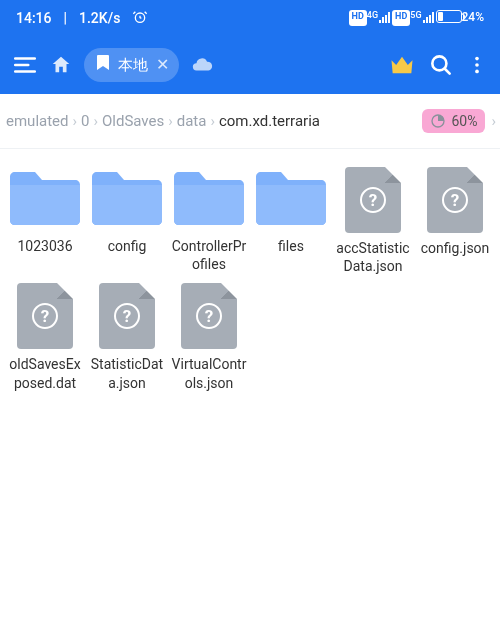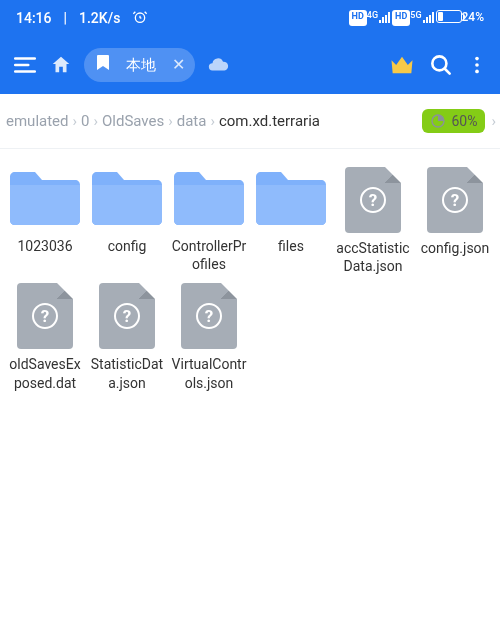--- a/index.html
+++ b/index.html
@@ -59,21 +59,21 @@
     gap: 12px;
   }
   .tb-icon { color: #fff; display: flex; align-items: center; justify-content: center; }
   .tab-pill {
     background: rgba(255,255,255,0.22);
     border-radius: 18px;
     height: 34px;
     display: flex;
     align-items: center;
     padding: 0 10px 0 12px;
-    gap: 16px;
+    gap: 8px;
     color: #fff;
     font-size: 15px;
   }
   .tab-close { color: rgba(255,255,255,0.8); font-size: 16px; line-height: 1; }
   .tb-spacer { flex: 1; }
   
   .breadcrumb {
     height: 55px;
     display: flex;
     align-items: center;
@@ -81,21 +81,21 @@
     font-size: 15px;
     color: #9aa2ad;
     gap: 2px;
     border-bottom: 1px solid #eef1f4;
   }
   .crumb { padding: 0 2px; white-space: nowrap; }
   .crumb.current { color: #333; }
   .crumb-sep { color: #c5ccd4; }
   .storage-pill {
     margin-left: auto;
-    background: #84cc16;
+    background: #f9a8d4;
     border-radius: 6px;
     padding: 4px 8px;
     display: flex;
     align-items: center;
     gap: 5px;
     color: #555;
     font-size: 14px;
     margin-right: 4px;
   }
   

